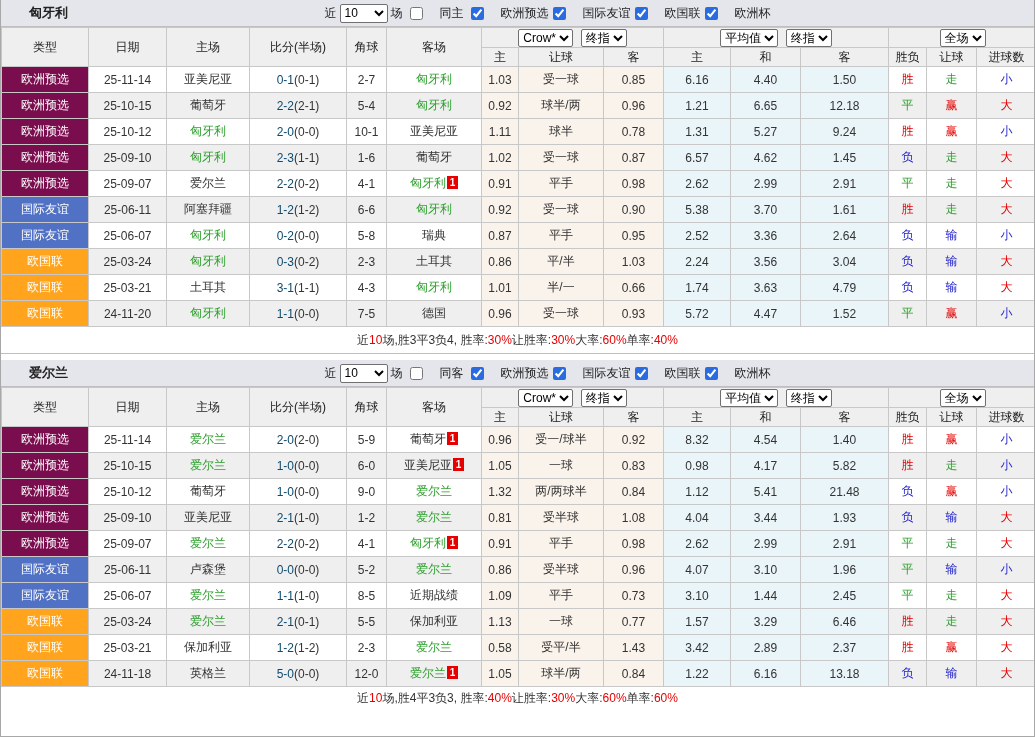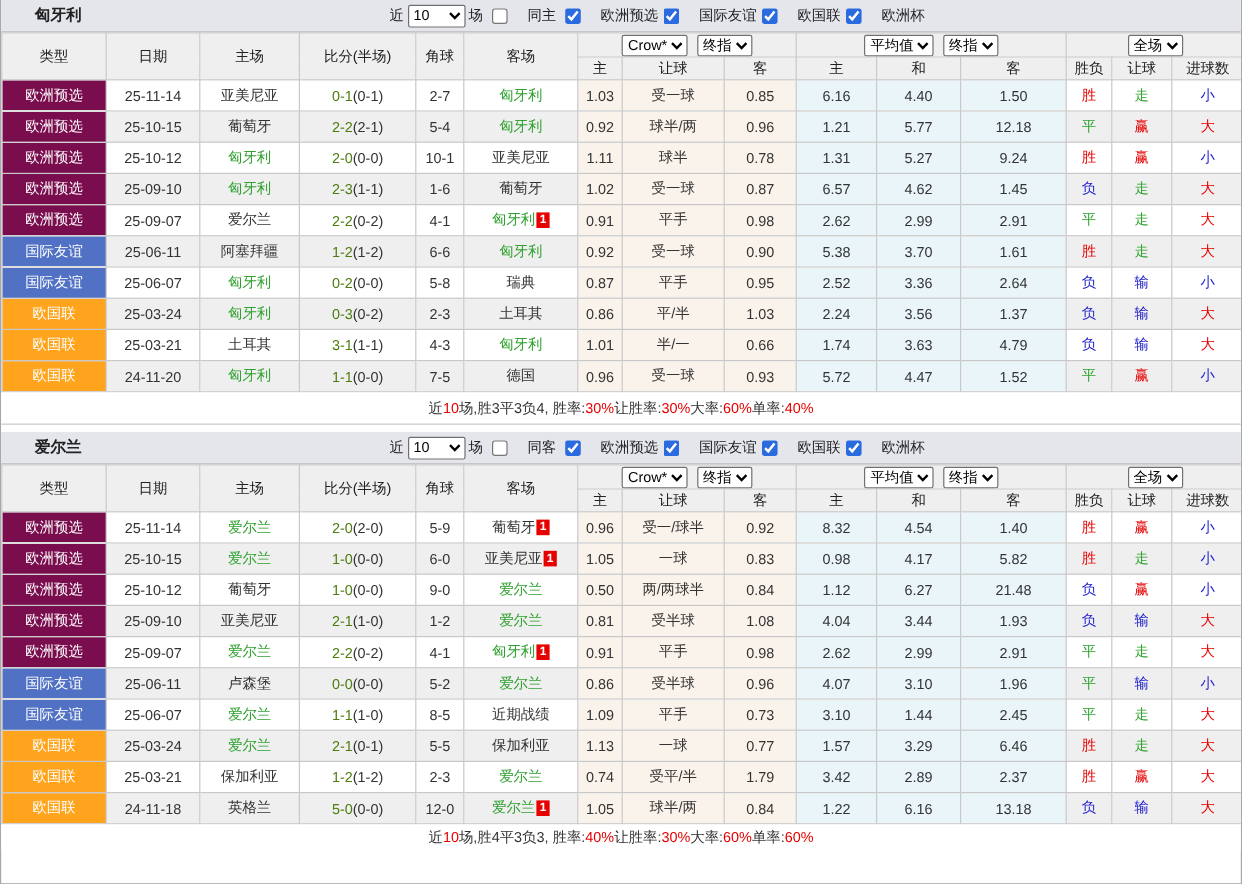--- a/index.html
+++ b/index.html
@@ -34,21 +34,21 @@
   tr.grp-row th { height:20px; }
   tr.sub-row th { height:19px; }
   .hd-select { font-size:12px; height:18px; border:1px solid #707070; background:#fff; border-radius:2px; margin:0 2px; }
   tbody td { height:26px; }
   tbody tr:nth-child(even) td { background:#EFEFEF; }
   tbody tr:nth-child(odd) td { background:#FFFFFF; }
   tbody td.comp { color:#fff; font-size:12px; }
   tbody td.g1 { background:#FAF3EB !important; }
   tbody td.g2 { background:#EAF5FA !important; }
   .team.focal { color:#2FA12F; }
-  .score-main { color:#4d7c0f; }
+  .score-main { color:#0c4a6e; }
   .score-half { color:#333; }
   .badge { display:inline-block; background:#E60000; color:#fff; font-size:10px; font-weight:bold; min-width:11px; height:13px; line-height:13px; padding:0 1px; margin-left:1px; vertical-align:1px; }
 
   
   .summary { height:27px; display:flex; align-items:center; justify-content:center; font-size:12px; color:#333; border-bottom:1px solid #BFBFBF; background:#fff; }
   .summary .hl { color:#E60000; }
   .section:last-child .summary { border-bottom:none; height:22px; }
   .section-gap { height:6px; background:#fff; }
 </style>
 </head>
@@ -161,21 +161,21 @@
               <td class="comp" style="background: rgb(122, 13, 78);">欧洲预选</td>
               <td>25-10-15</td>
               <td><span class="team">葡萄牙</span></td>
               <td><span class="score-main">2-2</span><span class="score-half">(2-1)</span></td>
               <td>5-4</td>
               <td><span class="team focal">匈牙利</span></td>
               <td class="g1">0.92</td>
               <td class="g1">球半/两</td>
               <td class="g1">0.96</td>
               <td class="g2">1.21</td>
-              <td class="g2">5.77</td>
+              <td class="g2">6.65</td>
               <td class="g2">12.18</td>
               <td class="res" style="color: rgb(47, 161, 47);">平</td>
               <td class="res" style="color: rgb(230, 0, 0);">赢</td>
               <td class="res" style="color: rgb(230, 0, 0);">大</td>
             </tr>
             <tr>
               <td class="comp" style="background: rgb(122, 13, 78);">欧洲预选</td>
               <td>25-10-12</td>
               <td><span class="team focal">匈牙利</span></td>
               <td><span class="score-main">2-0</span><span class="score-half">(0-0)</span></td>
@@ -264,21 +264,21 @@
               <td>25-03-24</td>
               <td><span class="team focal">匈牙利</span></td>
               <td><span class="score-main">0-3</span><span class="score-half">(0-2)</span></td>
               <td>2-3</td>
               <td><span class="team">土耳其</span></td>
               <td class="g1">0.86</td>
               <td class="g1">平/半</td>
               <td class="g1">1.03</td>
               <td class="g2">2.24</td>
               <td class="g2">3.56</td>
-              <td class="g2">1.37</td>
+              <td class="g2">3.04</td>
               <td class="res" style="color: rgb(35, 35, 204);">负</td>
               <td class="res" style="color: rgb(35, 35, 204);">输</td>
               <td class="res" style="color: rgb(230, 0, 0);">大</td>
             </tr>
             <tr>
               <td class="comp" style="background: rgb(255, 164, 28);">欧国联</td>
               <td>25-03-21</td>
               <td><span class="team">土耳其</span></td>
               <td><span class="score-main">3-1</span><span class="score-half">(1-1)</span></td>
               <td>4-3</td>
@@ -445,25 +445,25 @@
               <td class="res" style="color: rgb(47, 161, 47);">走</td>
               <td class="res" style="color: rgb(35, 35, 204);">小</td>
             </tr>
             <tr>
               <td class="comp" style="background: rgb(122, 13, 78);">欧洲预选</td>
               <td>25-10-12</td>
               <td><span class="team">葡萄牙</span></td>
               <td><span class="score-main">1-0</span><span class="score-half">(0-0)</span></td>
               <td>9-0</td>
               <td><span class="team focal">爱尔兰</span></td>
-              <td class="g1">0.50</td>
+              <td class="g1">1.32</td>
               <td class="g1">两/两球半</td>
               <td class="g1">0.84</td>
               <td class="g2">1.12</td>
-              <td class="g2">6.27</td>
+              <td class="g2">5.41</td>
               <td class="g2">21.48</td>
               <td class="res" style="color: rgb(35, 35, 204);">负</td>
               <td class="res" style="color: rgb(230, 0, 0);">赢</td>
               <td class="res" style="color: rgb(35, 35, 204);">小</td>
             </tr>
             <tr>
               <td class="comp" style="background: rgb(122, 13, 78);">欧洲预选</td>
               <td>25-09-10</td>
               <td><span class="team">亚美尼亚</span></td>
               <td><span class="score-main">2-1</span><span class="score-half">(1-0)</span></td>
@@ -547,23 +547,23 @@
               <td class="res" style="color: rgb(47, 161, 47);">走</td>
               <td class="res" style="color: rgb(230, 0, 0);">大</td>
             </tr>
             <tr>
               <td class="comp" style="background: rgb(255, 164, 28);">欧国联</td>
               <td>25-03-21</td>
               <td><span class="team">保加利亚</span></td>
               <td><span class="score-main">1-2</span><span class="score-half">(1-2)</span></td>
               <td>2-3</td>
               <td><span class="team focal">爱尔兰</span></td>
-              <td class="g1">0.74</td>
+              <td class="g1">0.58</td>
               <td class="g1">受平/半</td>
-              <td class="g1">1.79</td>
+              <td class="g1">1.43</td>
               <td class="g2">3.42</td>
               <td class="g2">2.89</td>
               <td class="g2">2.37</td>
               <td class="res" style="color: rgb(230, 0, 0);">胜</td>
               <td class="res" style="color: rgb(230, 0, 0);">赢</td>
               <td class="res" style="color: rgb(230, 0, 0);">大</td>
             </tr>
             <tr>
               <td class="comp" style="background: rgb(255, 164, 28);">欧国联</td>
               <td>24-11-18</td>

